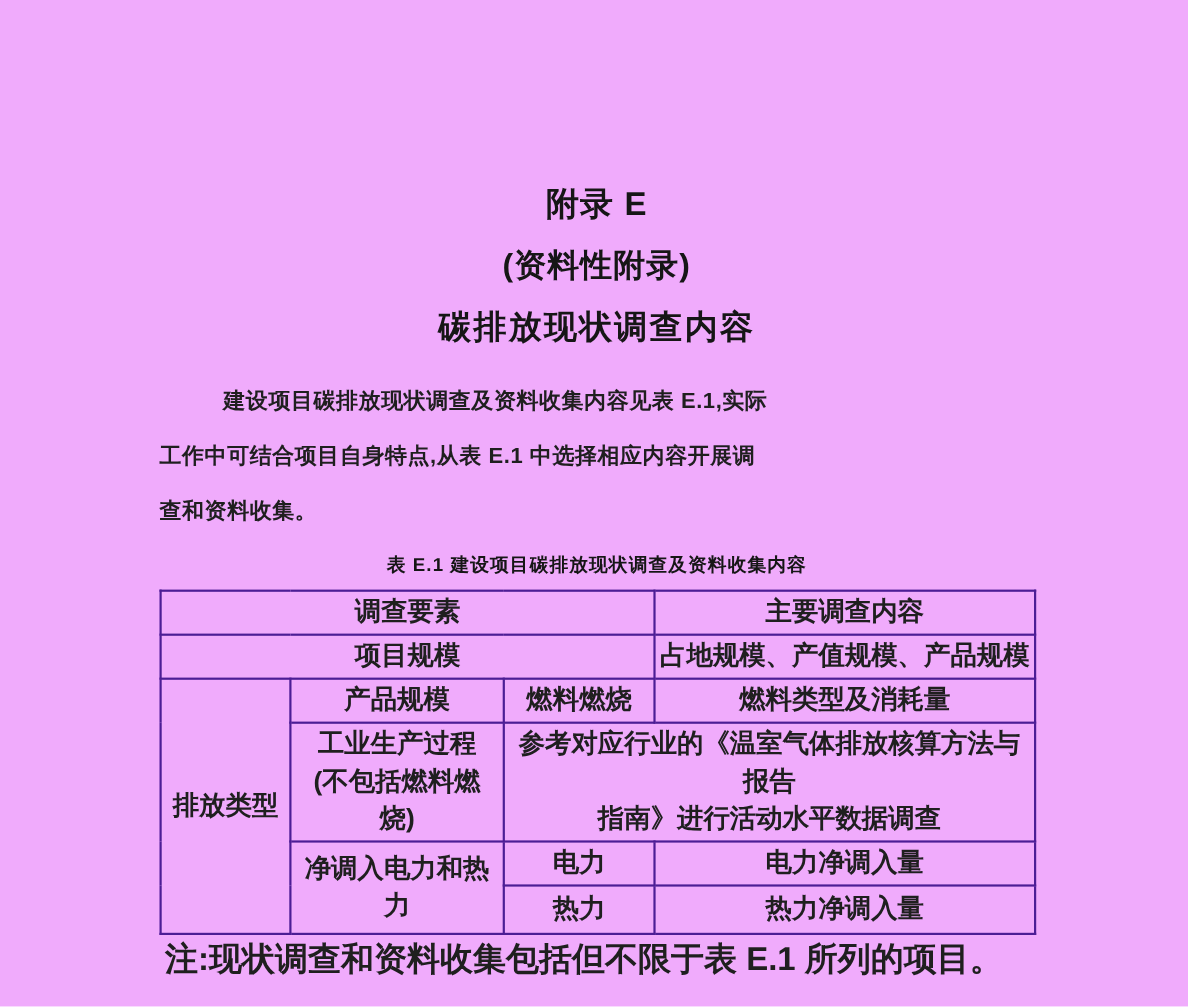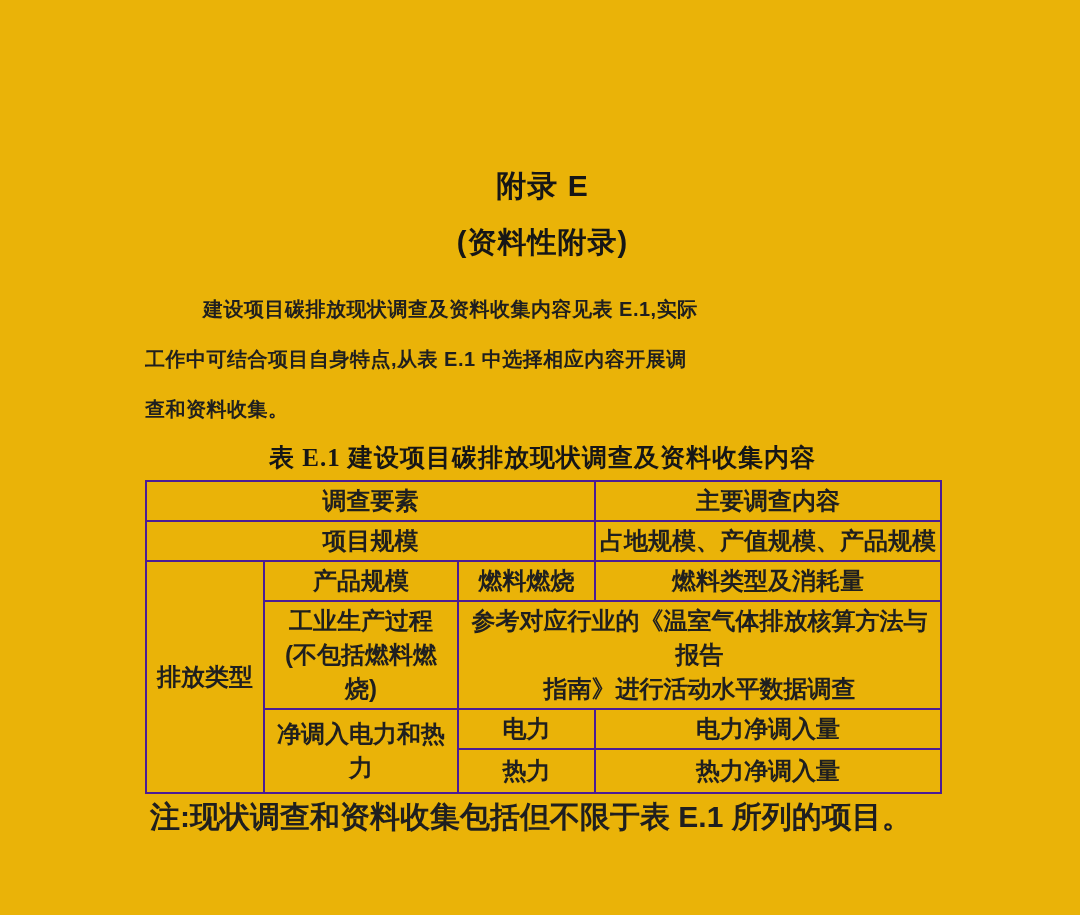--- a/index.html
+++ b/index.html
@@ -4,21 +4,21 @@
 <style>
   html, body {
     margin: 0;
     padding: 0;
     background: #ffffff;
   }
   .page {
     position: relative;
     width: 1080px;
     height: 915px;
-    background: #eab308;
+    background: #f0abfc;
     color: #1b1b1b;
     font-family: "Liberation Sans", "DejaVu Sans", sans-serif;
     overflow: hidden;
   }
   .content {
     margin-left: 145px;
     width: 795px;
   }
   .h-center {
     text-align: center;
@@ -49,24 +49,23 @@
     line-height: 50px;
     font-weight: 600;
     color: #1f1f1f;
     text-indent: 58px;
     white-space: pre-line;
     text-align: justify;
     letter-spacing: 0.5px;
   }
   .table-title {
     margin: 8px 0 0 0;
-    font-size: 25px;
+    font-size: 17px;
     line-height: 32px;
     letter-spacing: 1px;
-    font-family: Liberation Serif, serif;
   }
   table.survey-table {
     margin-top: 6px;
     border-collapse: collapse;
     table-layout: fixed;
     width: 795px;
   }
   table.survey-table td {
     border: 2px solid #4c1d95;
     text-align: center;
@@ -98,20 +97,21 @@
 </head>
 <body>
 
 <div class="page">
   <div class="content">
 
     <div class="h-center appendix-title">附录 E</div>
 
     <div class="h-center appendix-subtitle">(资料性附录)</div>
 
+    <div class="h-center section-title">碳排放现状调查内容</div>
 
     <div class="body-paragraph">建设项目碳排放现状调查及资料收集内容见表 E.1,实际
 工作中可结合项目自身特点,从表 E.1 中选择相应内容开展调
 查和资料收集。</div>
 
     <div class="h-center table-title">表 E.1 建设项目碳排放现状调查及资料收集内容</div>
 
     <table class="survey-table">
       <colgroup>
         <col style="width:118px">

